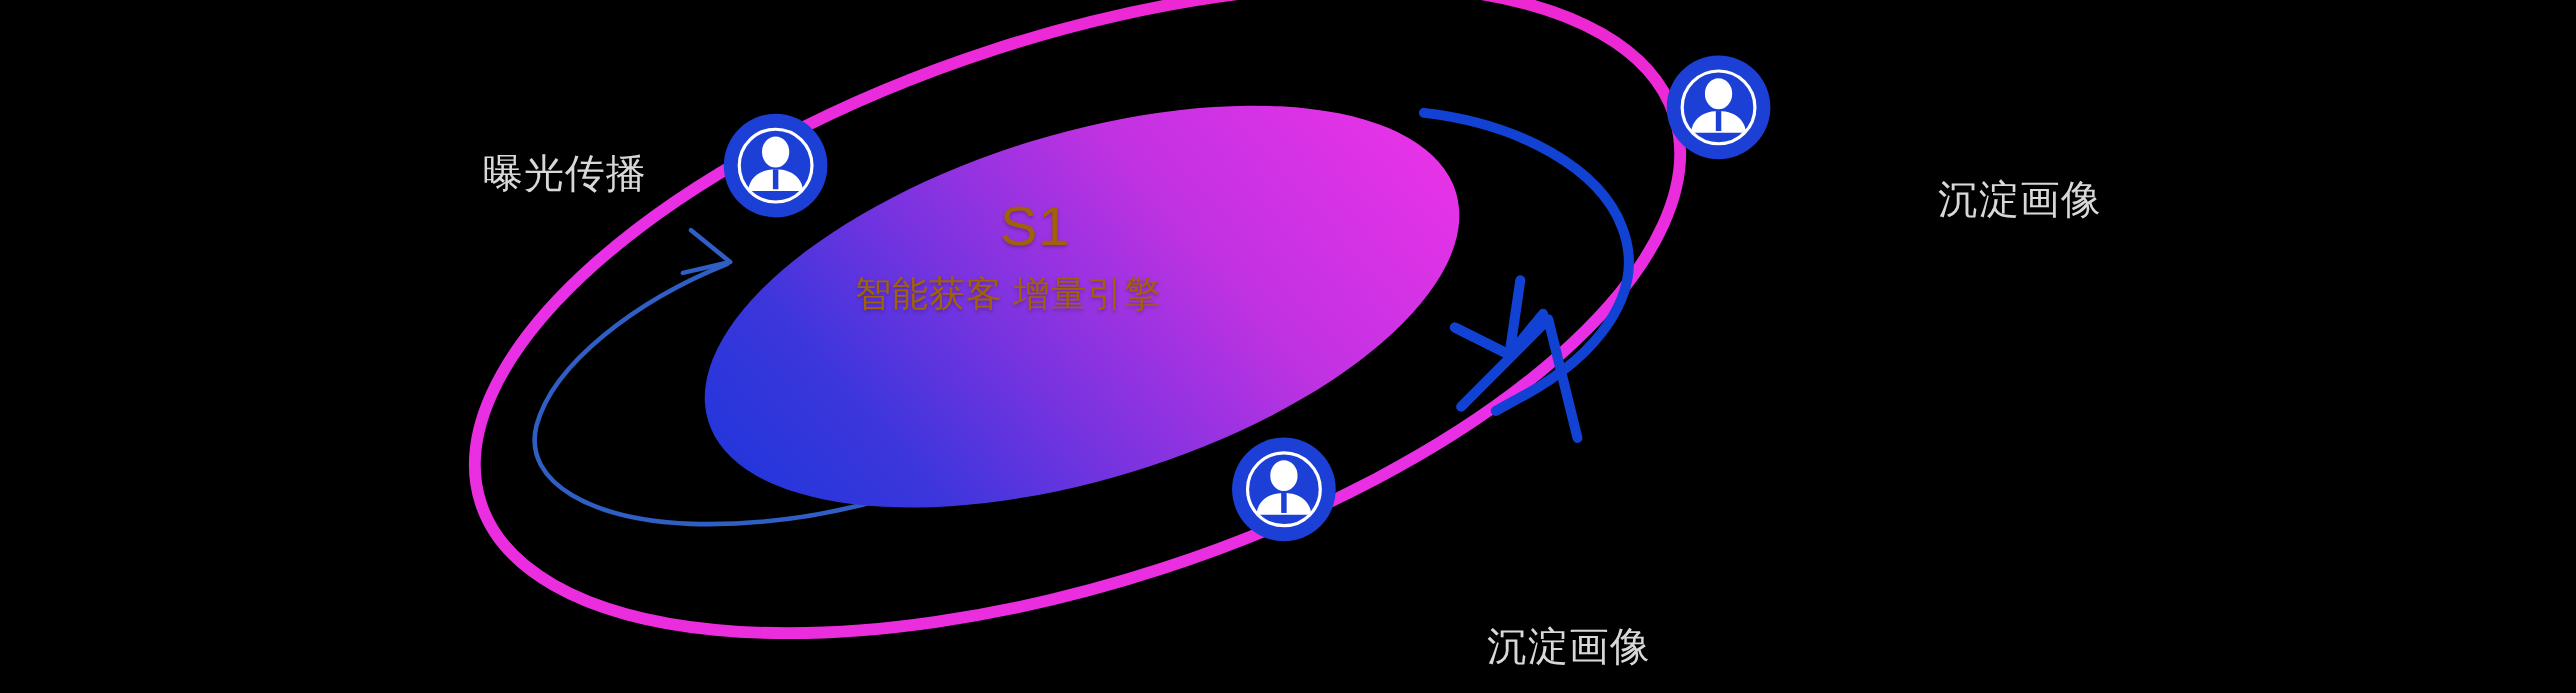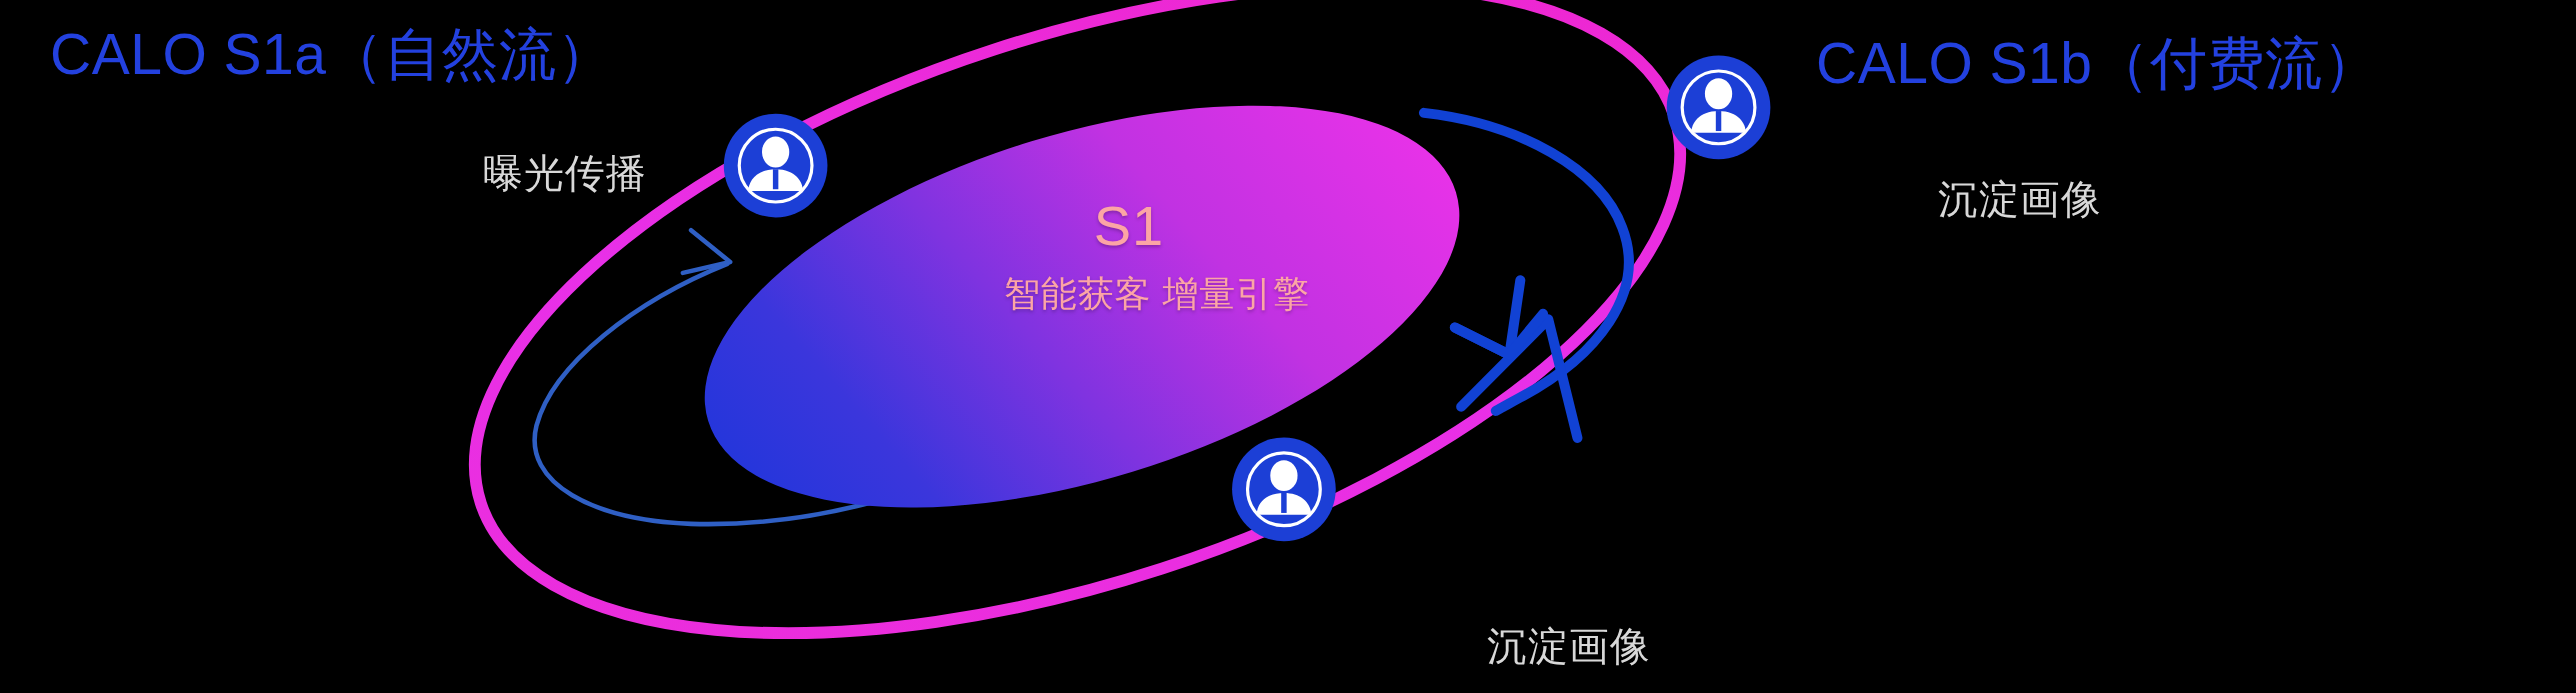--- a/index.html
+++ b/index.html
@@ -37,22 +37,22 @@
     font-size: 57px;
     letter-spacing: 0.5px;
   }
   .label-sub {
     color: #D8D8D8;
     font-size: 40px;
     letter-spacing: 0.9px;
   }
   .core-text {
     position: absolute;
-    text-align: right;
-    color: #fca5a5;
+    text-align: left;
+    color: #a16207;
     white-space: nowrap;
     line-height: 1.0;
     text-shadow: 0 1.8px 3.6px rgba(0,0,0,0.25);
   }
   .core-title {
     font-size: 56px;
     letter-spacing: 0.9px;
   }
   .core-sub {
     font-size: 36px;
@@ -146,22 +146,20 @@
                  l 60 0
                  c 0 -10, -8 -24, -30 -24 z"></path>
         <rect x="1409" y="542" width="6" height="22" fill="#1C3FD6"></rect>
       </g>
     </g>
   </svg>
 
   <div class="core-text core-title" style="left: 1000px; top: 198px; width: 164px;">S1</div>
   <div class="core-text core-sub" style="left: 855px; top: 276px; width: 455px;">智能获客  增量引擎</div>
 
-  <div class="label label-title" style="left: 50px; top: 25.5px;">CALO S1a（自然流）</div>
   <div class="label label-sub" style="left: 439px; top: 153px; margin-left: 44px;">曝光传播</div>
 
-  <div class="label label-title" style="left: 1816px; top: 35px;">CALO S1b（付费流）</div>
   <div class="label label-sub" style="left: 1938px; top: 179px;">沉淀画像</div>
 
   <div class="label label-sub" style="left: 1487px; top: 626px;">沉淀画像</div>
 
 </div>
 
 
 </body></html>

